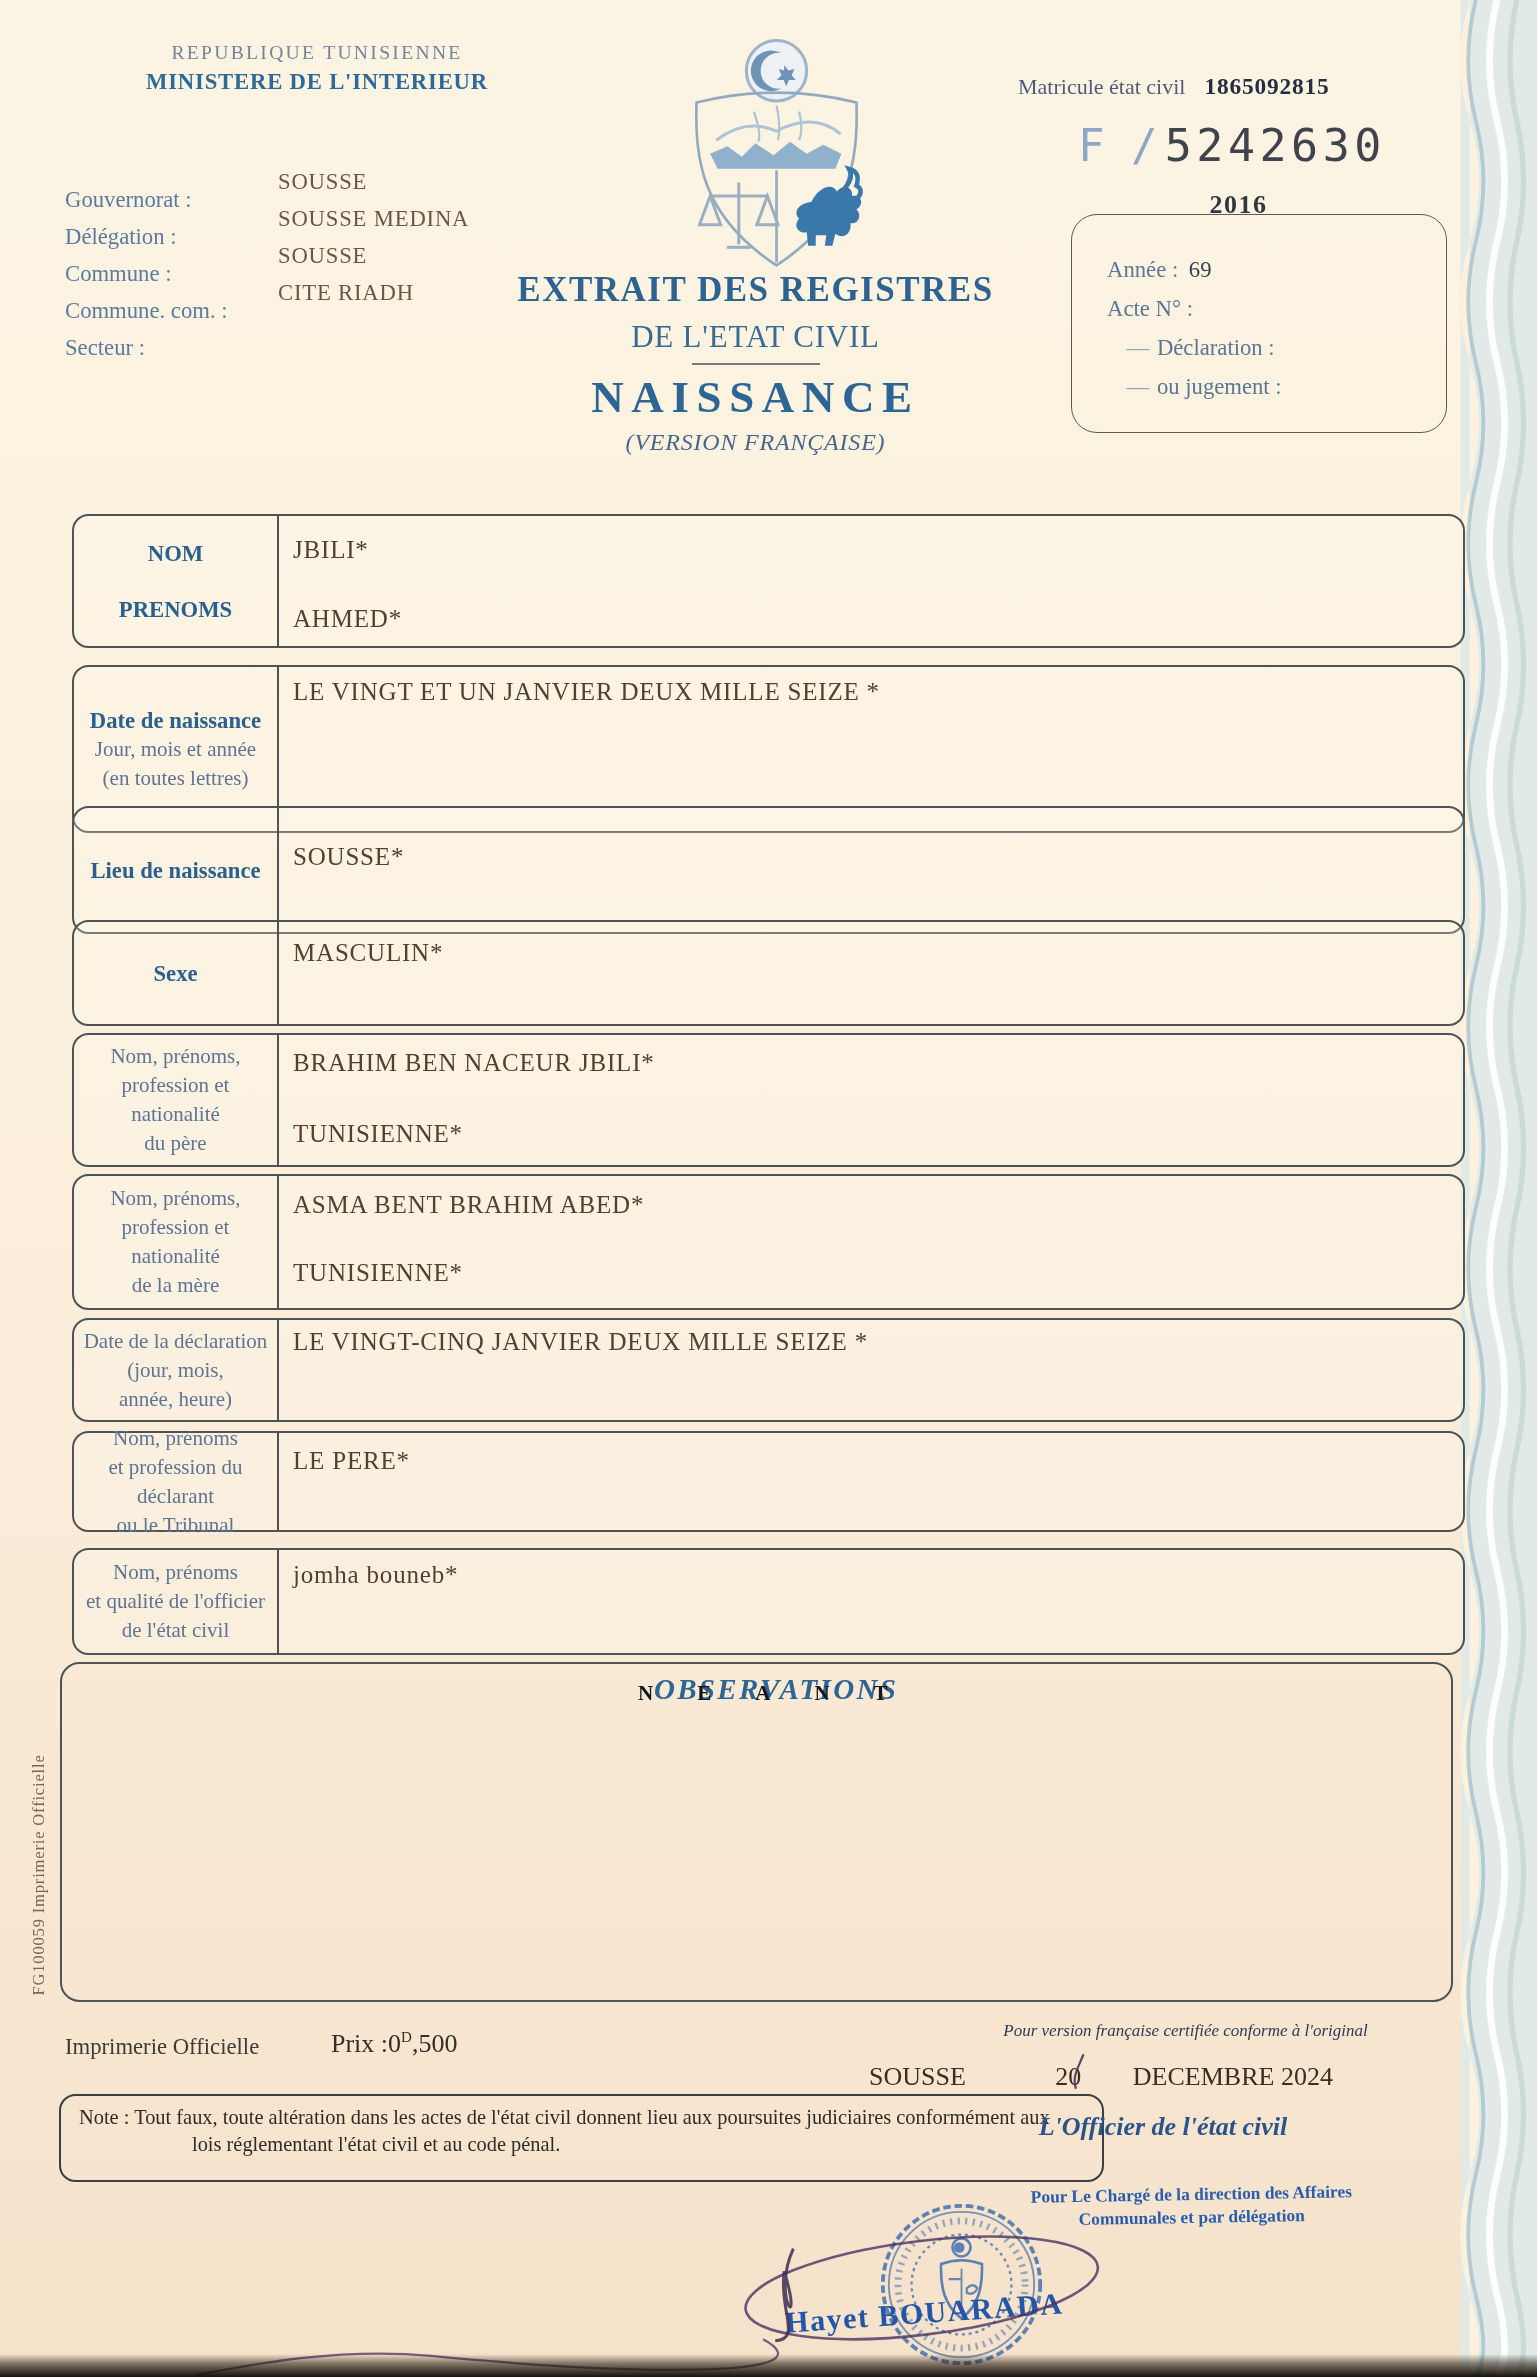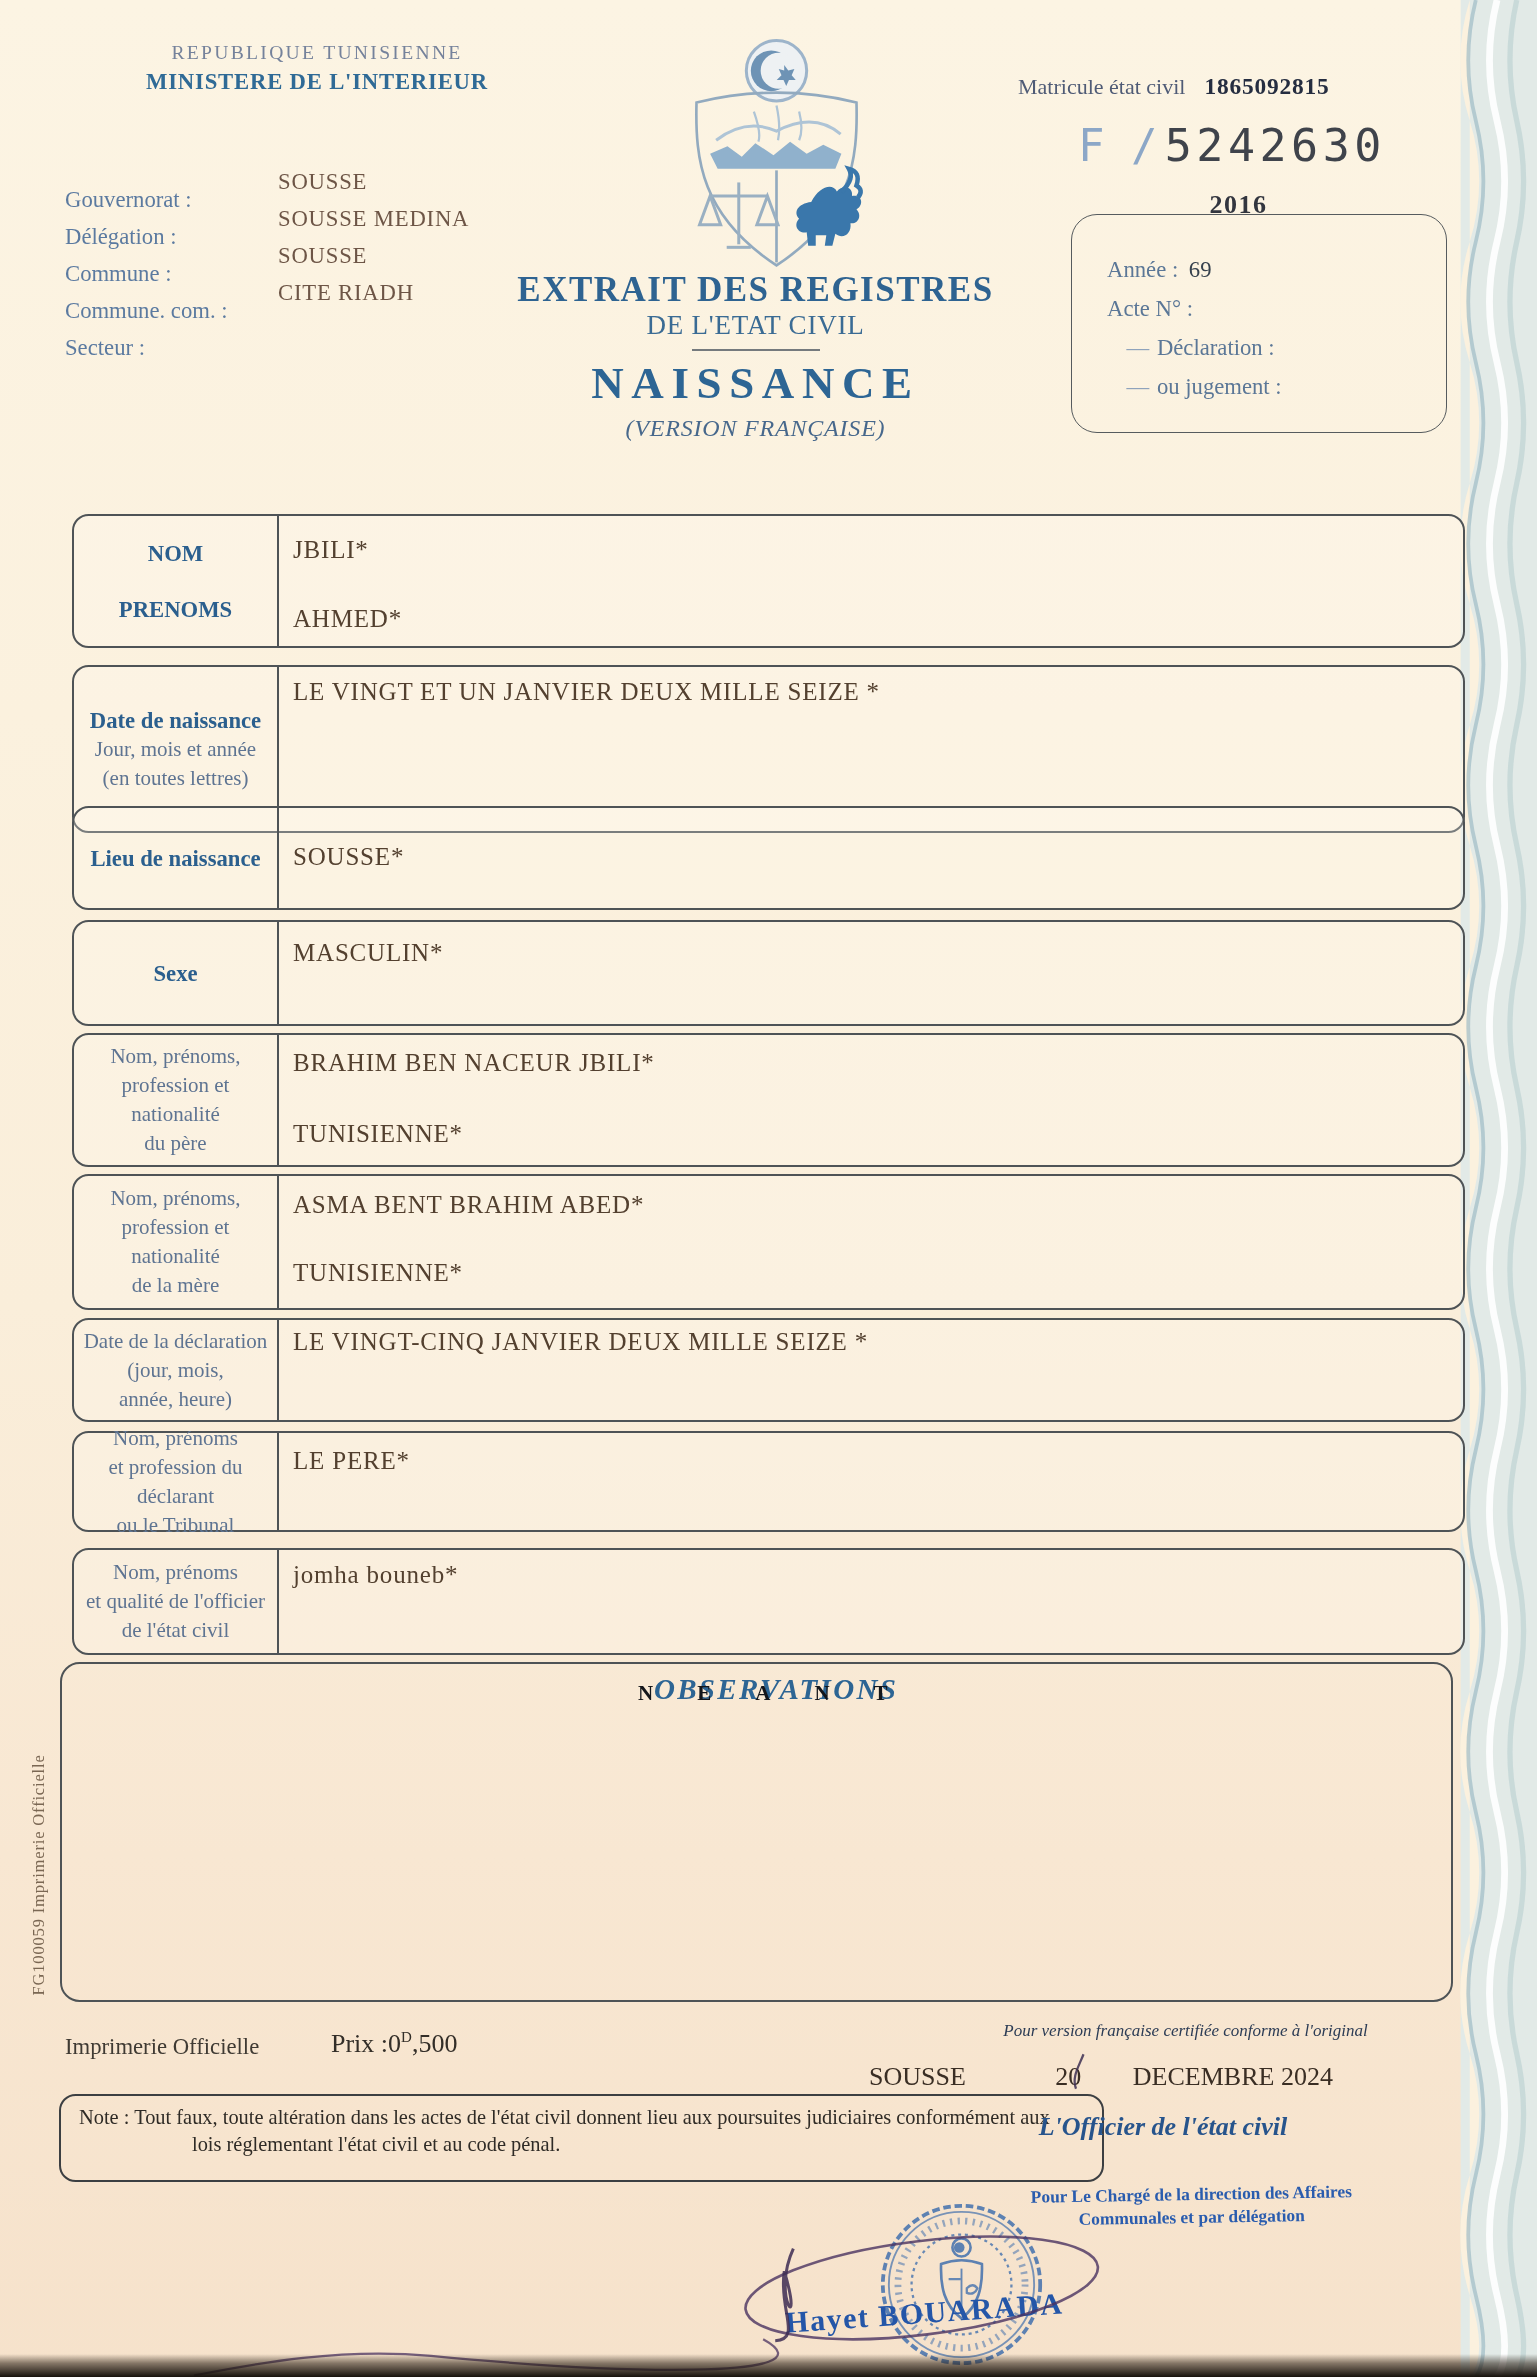--- a/index.html
+++ b/index.html
@@ -29,21 +29,21 @@
     font-size:26px;font-weight:bold;color:#33363f;letter-spacing:1.5px;}
   .acte-box{position:absolute;left:1071px;top:214px;width:376px;height:219px;
     border:1.9px solid #565b5e;border-radius:26px;box-sizing:border-box;
     padding:35px 0 0 35px;font-size:22.7px;color:#5b7797;line-height:39px;}
   .acte-box .val{color:#37424e;margin-left:10.6px;}
   .acte-box .dash{color:#8fa3bc;margin-right:7.6px;}
   .acte-indent{padding-left:19.6px;}
   
   .titles{position:absolute;left:423px;top:270px;width:665px;text-align:center;}
   .title1{font-size:35px;font-weight:bold;letter-spacing:1.5px;color:#2e6391;}
-  .title2{font-size:27px;color:#3a6b94;margin-top:0;letter-spacing:0.8px;}
+  .title2{font-size:31px;color:#3a6b94;margin-top:9px;letter-spacing:0.8px;}
   .title-rule{width:128px;height:2.3px;background:#757a7d;margin:7.6px auto 6px auto;}
   .doctype{font-size:45px;font-weight:bold;letter-spacing:7.6px;color:#2d6594;}
   .docsub{font-size:24px;font-style:italic;color:#47688c;margin-top:6px;letter-spacing:0.8px;}
   
   .form-row{position:absolute;left:72px;width:1393px;border:2.3px solid #4e5356;
     border-radius:16.6px;box-sizing:border-box;background:rgba(255,252,244,0.25);}
   .row-label{position:absolute;left:0;top:0;bottom:0;width:205px;border-right:2.3px solid #4e5356;
     display:flex;flex-direction:column;justify-content:center;align-items:center;
     text-align:center;font-size:21px;color:#5e7492;line-height:29px;padding:0 7.6px;box-sizing:border-box;}
   .row-label .bold{font-weight:bold;color:#2b5f8e;font-size:22.7px;}
@@ -192,21 +192,21 @@
       <div class="form-row" style="top: 665px; height: 168px;">
         <div class="row-label">
           <div class="bold">Date de naissance</div>
           <div>Jour, mois et année</div>
           <div>(en toutes lettres)</div>
         </div>
         <div class="row-values">
           <div class="row-value" style="top: 10.6px;">LE VINGT ET UN JANVIER  DEUX MILLE SEIZE *</div>
         </div>
       </div>
-      <div class="form-row" style="top: 806px; height: 104px;">
+      <div class="form-row" style="top: 806px; height: 128px;">
         <div class="row-label">
           <div class="bold">Lieu de naissance</div>
         </div>
         <div class="row-values">
           <div class="row-value" style="top: 35px;">SOUSSE*</div>
         </div>
       </div>
       <div class="form-row" style="top: 920px; height: 106px;">
         <div class="row-label">
           <div class="bold">Sexe</div>

